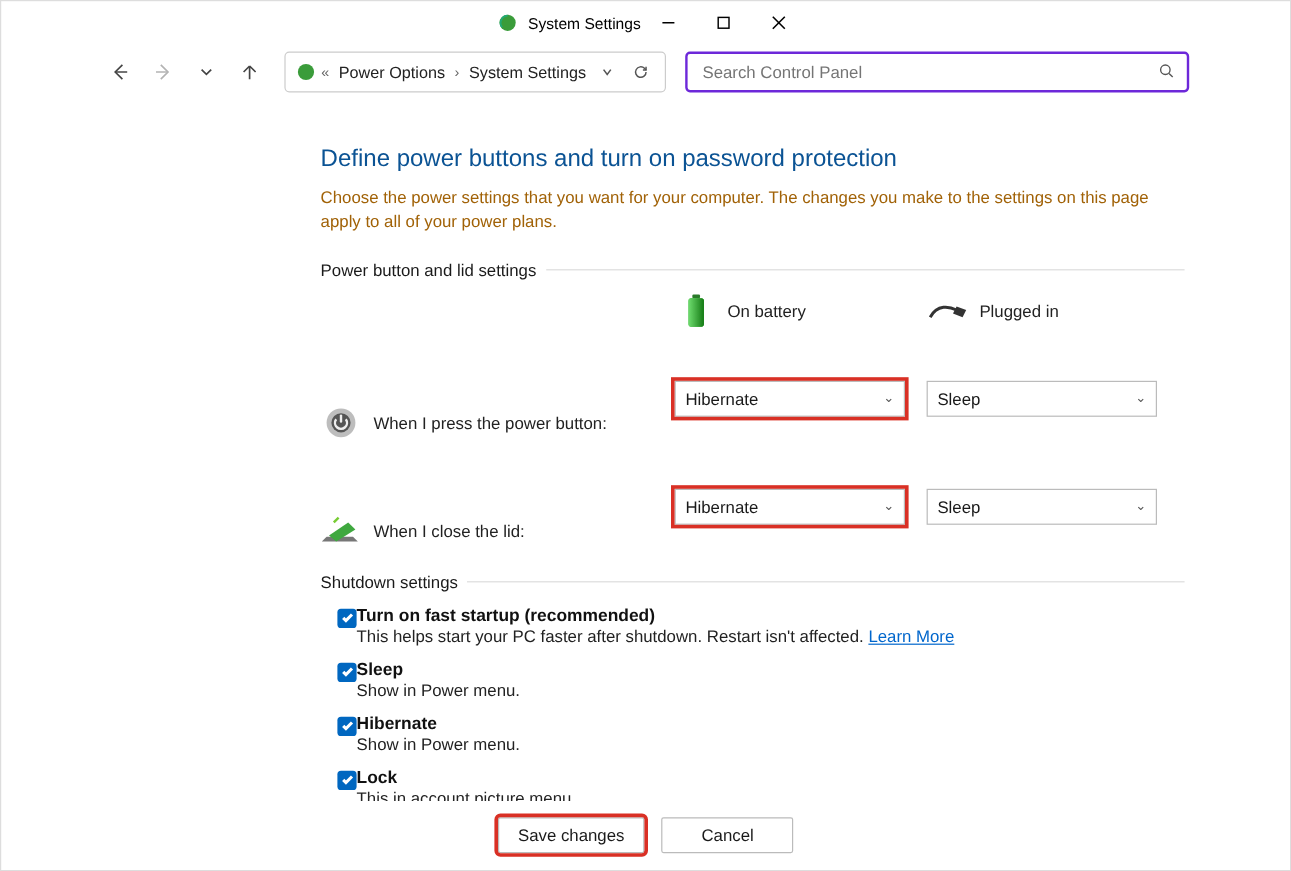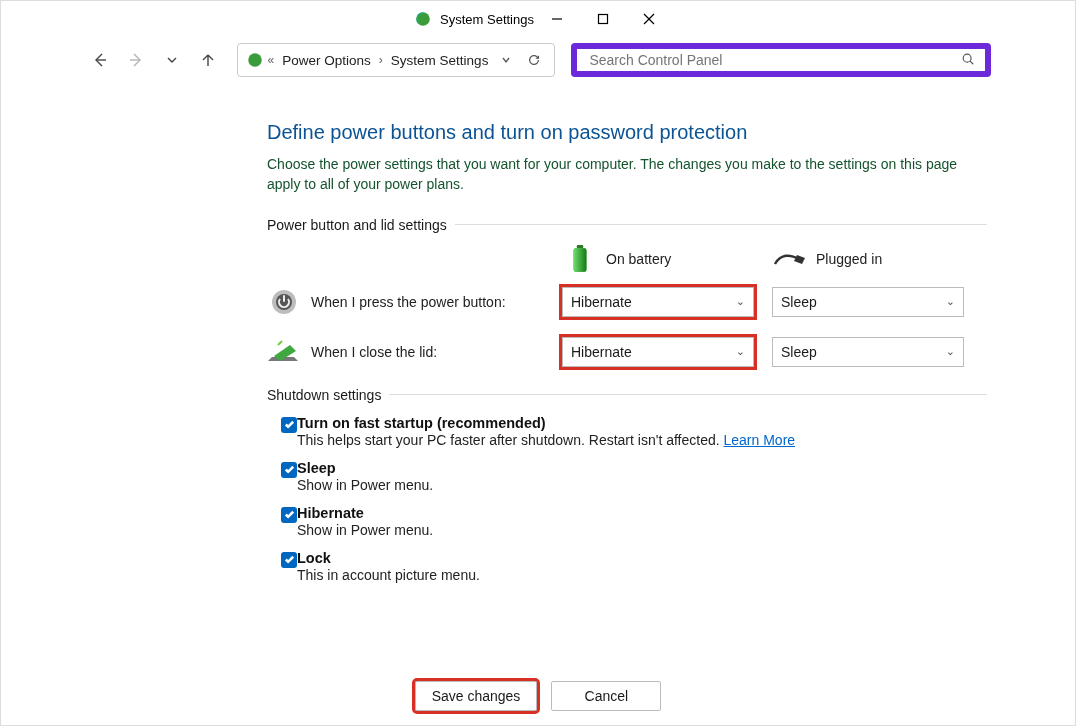--- a/index.html
+++ b/index.html
@@ -15,37 +15,37 @@
   
   .navrow { display: flex; align-items: center; padding: 6px 10px 6px 14px; gap: 4px; }
   .nav-arrows { display: flex; align-items: center; gap: 14px; margin-right: 14px; }
   .nav-btn { width: 22px; height: 24px; display: flex; align-items: center; justify-content: center; color: #666; }
   .nav-btn svg { width: 16px; height: 16px; }
   .addressbar { flex: 1; height: 34px; border: 1px solid #ccc; border-radius: 4px; display: flex; align-items: center; padding: 0 6px 0 8px; margin-right: 12px; background: #fff; }
   .addressbar .crumb { font-size: 13.5px; color: #222; padding: 0 4px; }
   .addr-sep { color: #666; padding: 0 4px; font-size: 12px; }
   .addr-tail { flex: 1; }
   .addr-act { width: 28px; height: 28px; display: flex; align-items: center; justify-content: center; color: #555; }
-  .searchbox { width: 420px; height: 34px; border: 6px solid #6d28d9; border-radius: 4px; display: flex; align-items: center; padding: 0 10px; }
+  .searchbox { width: 420px; height: 34px; border: 2px solid #6d28d9; border-radius: 4px; display: flex; align-items: center; padding: 0 10px; }
   .searchbox input { flex: 1; border: none; outline: none; font-size: 14px; color: #666; background: transparent; }
   .searchbox .sicon { color: #555; }
   
   .content { flex: 1; overflow: auto; padding: 28px 0 0 178px; }
   .page-title { color: #0b5394; font-size: 20px; font-weight: 400; margin: 10px 0 10px 0; }
-  .page-desc { font-size: 14px; color: #14532d; max-width: 720px; margin-bottom: 22px; line-height: 1.45; }
+  .page-desc { font-size: 14px; color: #a16207; max-width: 720px; margin-bottom: 22px; line-height: 1.45; }
   .sh-wrap { display: flex; align-items: center; gap: 8px; max-width: 720px; }
   .sh-rule { flex: 1; height: 1px; background: #ddd; }
   
-  .col-heads { display: flex; align-items: center; margin-bottom: 14px; }
+  .col-heads { display: flex; align-items: center; margin-bottom: 24px; }
   .col-spacer { width: 295px; }
   .col-h { width: 210px; display: flex; align-items: center; gap: 8px; font-size: 14px; color: #222; }
   .col-h .ico { width: 36px; height: 28px; display: inline-flex; align-items: center; justify-content: center; }
   
   .row { display: flex; align-items: center; margin-bottom: 20px; }
-  .row-label { width: 295px; display: flex; align-items: center; gap: 10px; }
+  .row-label { width: 295px; display: flex; align-items: center; gap: 10px; margin-top: 40px; }
   .row-label .ic { width: 34px; height: 30px; display: inline-flex; align-items: center; justify-content: center; }
   .row-label span { font-size: 14px; color: #222; }
   .select-wrap { width: 192px; height: 30px; border: 1px solid #bbb; display: flex; align-items: center; justify-content: space-between; padding: 0 8px; font-size: 14px; background: #fff; margin-right: 18px; }
   .select-wrap.highlight { outline: 3px solid #d93025; outline-offset: 0; }
   .select-wrap .chev { color: #555; font-size: 11px; }
   
   .shutdown-list { margin-left: 14px; }
   .check-item { display: flex; align-items: flex-start; margin-bottom: 12px; }
   .cbox { width: 16px; height: 16px; background: #0067c0; border-radius: 3px; display: flex; align-items: center; justify-content: center; flex-shrink: 0; margin-top: 2px; }
   .cbox svg { width: 11px; height: 11px; stroke: #fff; stroke-width: 2.8; fill: none; }

